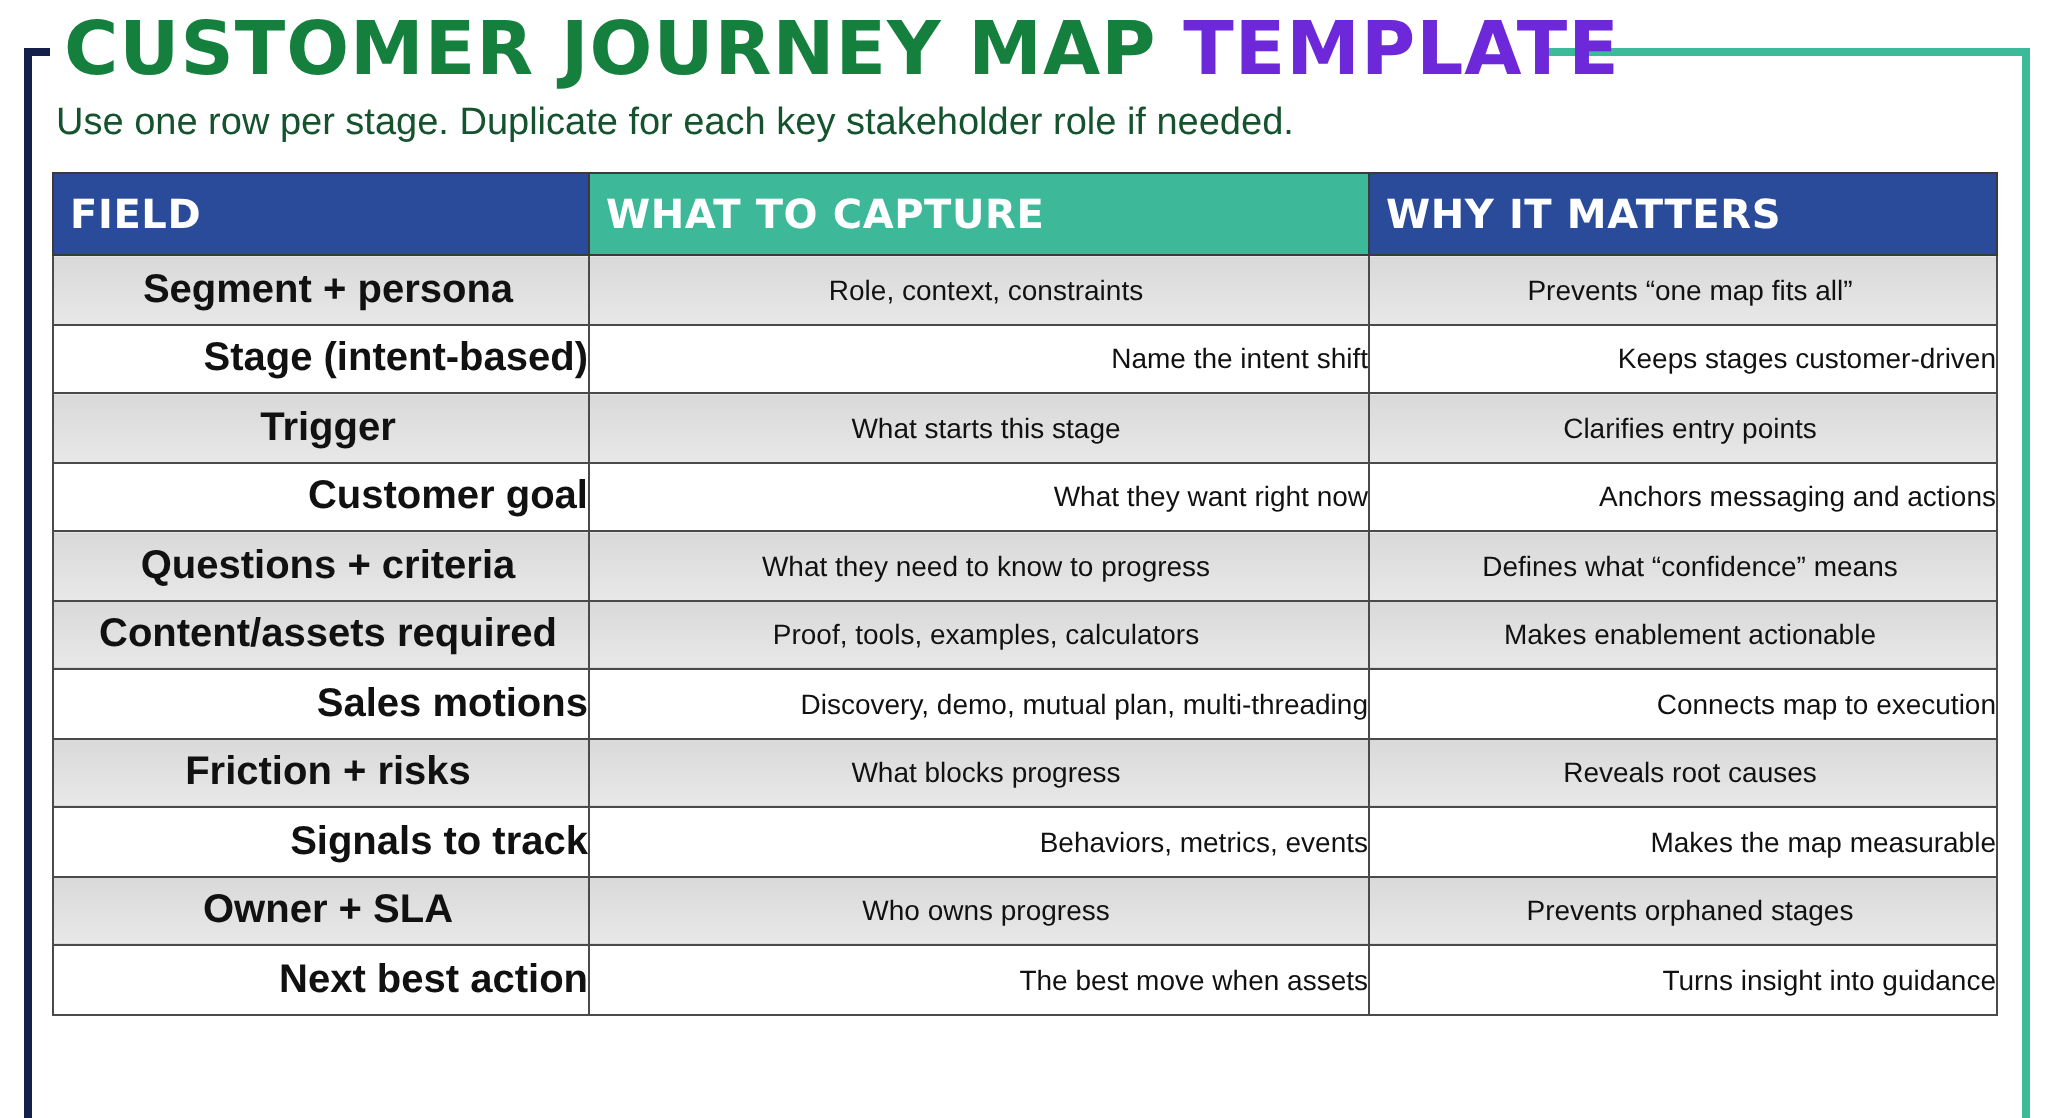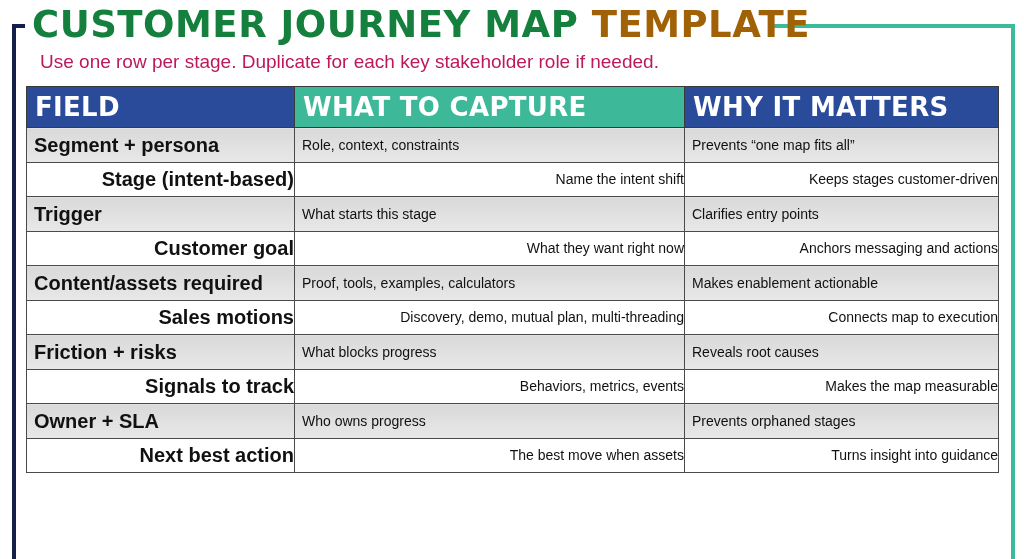--- a/index.html
+++ b/index.html
@@ -24,49 +24,49 @@
     position: absolute; left: 1011px; top: 24px; width: 4px; height: 535px;
     background: #3dba9a;
   }
   .title {
     position: absolute; left: 32px; top: 2px; margin: 0;
     font-family: "DejaVu Sans", sans-serif;
     font-weight: bold; font-size: 37px; letter-spacing: 0.5px;
     line-height: 46px; white-space: nowrap;
   }
   .title .t-main { color: #15803d; }
-  .title .t-accent { color: #a16207; }
+  .title .t-accent { color: #6d28d9; }
   .subtitle {
-    position: absolute; left: 40px; top: 50px; margin: 0;
-    font-size: 19px; color: #be185d; line-height: 24px; white-space: nowrap;
+    position: absolute; left: 28px; top: 50px; margin: 0;
+    font-size: 19px; color: #14532d; line-height: 24px; white-space: nowrap;
   }
   table.jm {
     position: absolute; left: 26px; top: 86px;
     width: 972px; border-collapse: collapse;
     table-layout: fixed;
   }
   table.jm col.c1 { width: 268px; }
   table.jm col.c2 { width: 390px; }
   table.jm col.c3 { width: 314px; }
   table.jm th {
     height: 40px; padding: 0 0 0 8px; text-align: left;
     font-family: "DejaVu Sans", sans-serif; font-weight: bold;
-    font-size: 26px; color: #ffffff; letter-spacing: 0.3px;
+    font-size: 20px; color: #ffffff; letter-spacing: 0.3px;
     border: 1.5px solid #3a3a3a; white-space: nowrap;
   }
   th.h-navy { background: #2a4a9a; }
   th.h-teal { background: #3db99a; }
   table.jm td {
     height: 33.5px; padding: 0 0 0 7px;
     border: 1.5px solid #4a4a4a;
     font-size: 14px; color: #111111; white-space: nowrap;
     line-height: 20px;
   }
   table.jm td.field { font-weight: bold; font-size: 20px; }
-  tr.shade td { background: linear-gradient(#d9d9d9, #e8e8e8); }
+  tr.shade td { background: linear-gradient(#d9d9d9, #e8e8e8); text-align: center; }
   tr.plain td { background: #ffffff; text-align: right; }
 </style>
 </head>
 <body>
 
 <div class="bracket-left-v"></div>
 <div class="bracket-left-h"></div>
 <div class="bracket-right-h"></div>
 <div class="bracket-right-v"></div>
 
@@ -102,20 +102,25 @@
       <td class="field">Trigger</td>
       <td>What starts this stage</td>
       <td>Clarifies entry points</td>
     </tr>
     <tr class="plain">
       <td class="field">Customer goal</td>
       <td>What they want right now</td>
       <td>Anchors messaging and actions</td>
     </tr>
     <tr class="shade">
+      <td class="field">Questions + criteria</td>
+      <td>What they need to know to progress</td>
+      <td>Defines what “confidence” means</td>
+    </tr>
+    <tr class="shade">
       <td class="field">Content/assets required</td>
       <td>Proof, tools, examples, calculators</td>
       <td>Makes enablement actionable</td>
     </tr>
     <tr class="plain">
       <td class="field">Sales motions</td>
       <td>Discovery, demo, mutual plan, multi-threading</td>
       <td>Connects map to execution</td>
     </tr>
     <tr class="shade">

